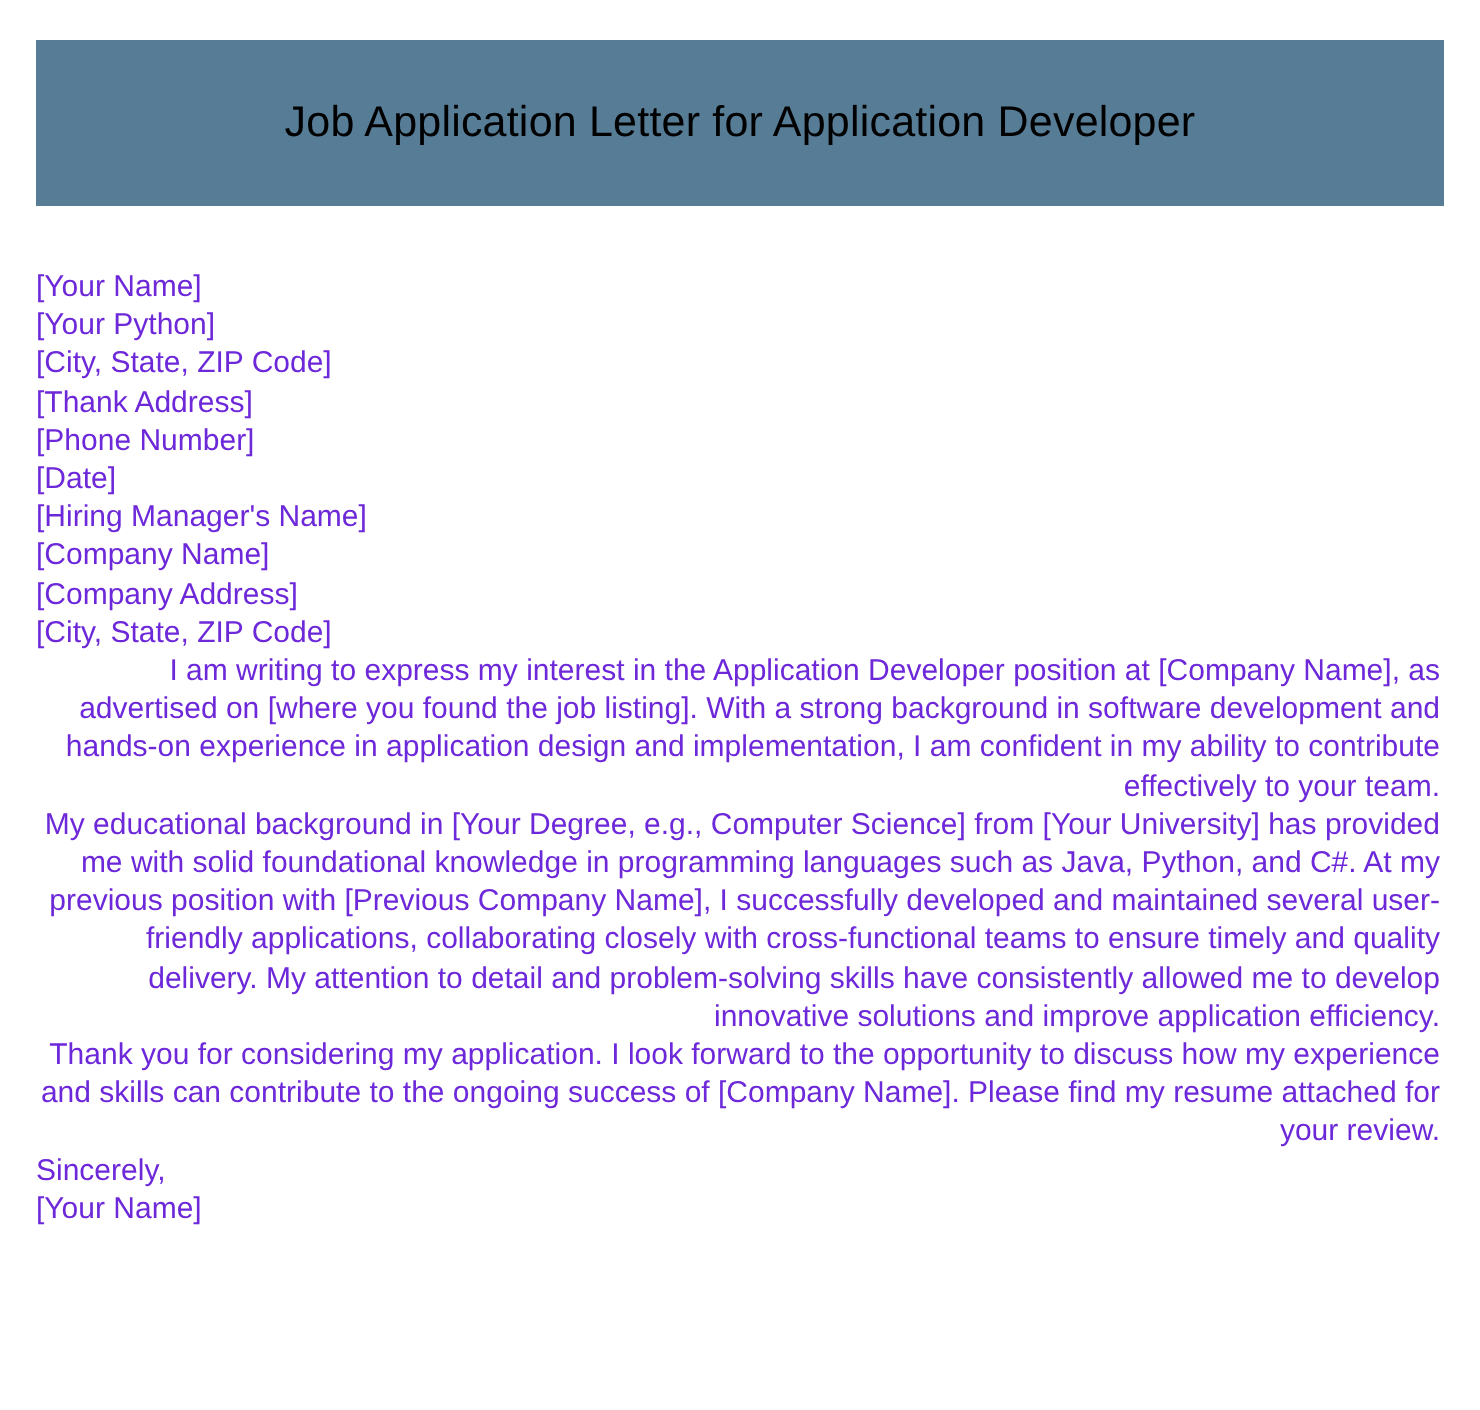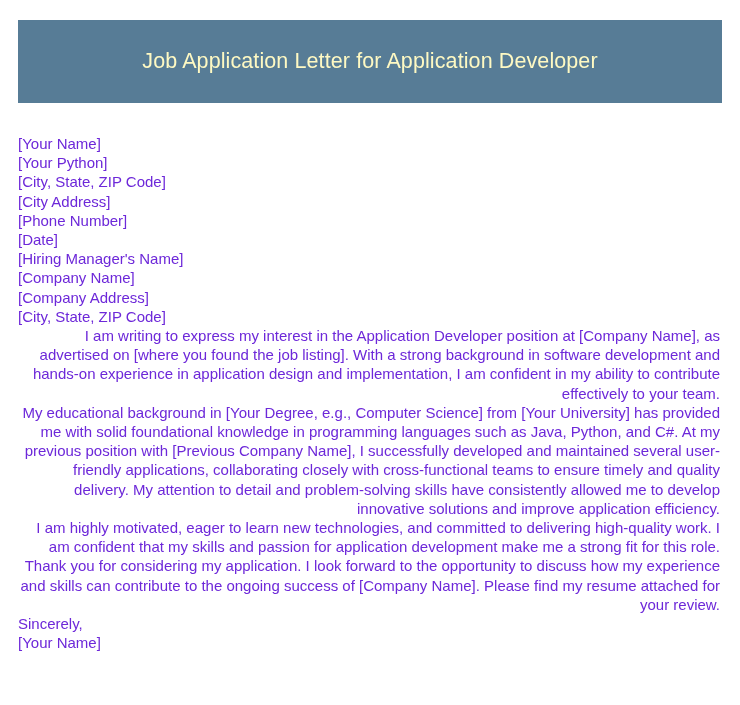--- a/index.html
+++ b/index.html
@@ -27,21 +27,21 @@
     top: 20px;
     width: 704px;
     height: 83px;
     background: #577c96;
     display: flex;
     align-items: center;
     justify-content: center;
     box-sizing: border-box;
   }
   #letter-title {
-    color: #fef9c3;
+    color: #000000;
     font-size: 21.5px;
     font-weight: 400;
     letter-spacing: 0.1px;
     text-align: center;
     line-height: 1.2;
     white-space: nowrap;
     font-family: "Liberation Sans", sans-serif;
   }
   #letter-body {
     position: absolute;
@@ -72,35 +72,34 @@
   <div id="letter-header">
     <div id="letter-title">Job Application Letter for Application Developer</div>
   </div>
 
   <div id="letter-body">
 
     <div>
       <div class="letter-line">[Your Name]</div>
       <div class="letter-line">[Your Python]</div>
       <div class="letter-line">[City, State, ZIP Code]</div>
-      <div class="letter-line">[City Address]</div>
+      <div class="letter-line">[Thank Address]</div>
       <div class="letter-line">[Phone Number]</div>
       <div class="letter-line">[Date]</div>
     </div>
 
     <div>
       <div class="letter-line">[Hiring Manager's Name]</div>
       <div class="letter-line">[Company Name]</div>
       <div class="letter-line">[Company Address]</div>
       <div class="letter-line">[City, State, ZIP Code]</div>
     </div>
 
 
     <p class="letter-para">I am writing to express my interest in the Application Developer position at [Company Name], as advertised on [where you found the job listing]. With a strong background in software development and hands-on experience in application design and implementation, I am confident in my ability to contribute effectively to your team.</p>
     <p class="letter-para">My educational background in [Your Degree, e.g., Computer Science] from [Your University] has provided me with solid foundational knowledge in programming languages such as Java, Python, and C#. At my previous position with [Previous Company Name], I successfully developed and maintained several user-friendly applications, collaborating closely with cross-functional teams to ensure timely and quality delivery. My attention to detail and problem-solving skills have consistently allowed me to develop innovative solutions and improve application efficiency.</p>
-    <p class="letter-para">I am highly motivated, eager to learn new technologies, and committed to delivering high-quality work. I am confident that my skills and passion for application development make me a strong fit for this role.</p>
     <p class="letter-para">Thank you for considering my application. I look forward to the opportunity to discuss how my experience and skills can contribute to the ongoing success of [Company Name]. Please find my resume attached for your review.</p>
 
     <div class="letter-line">Sincerely,</div>
     <div class="letter-line">[Your Name]</div>
 
   </div>
 </div>
 
 </body></html>

